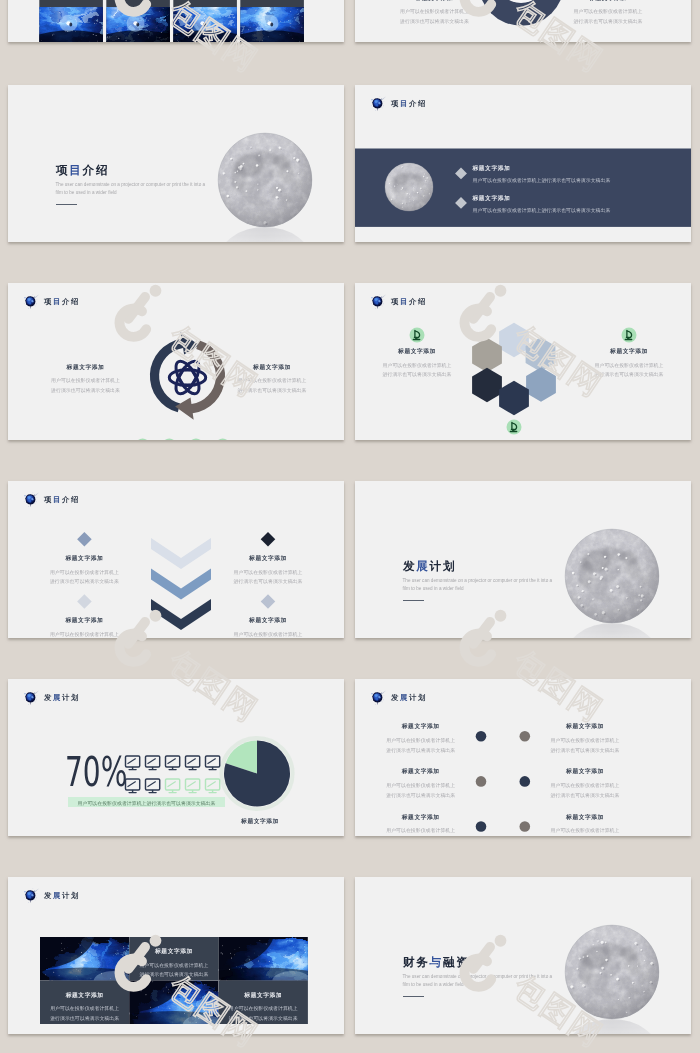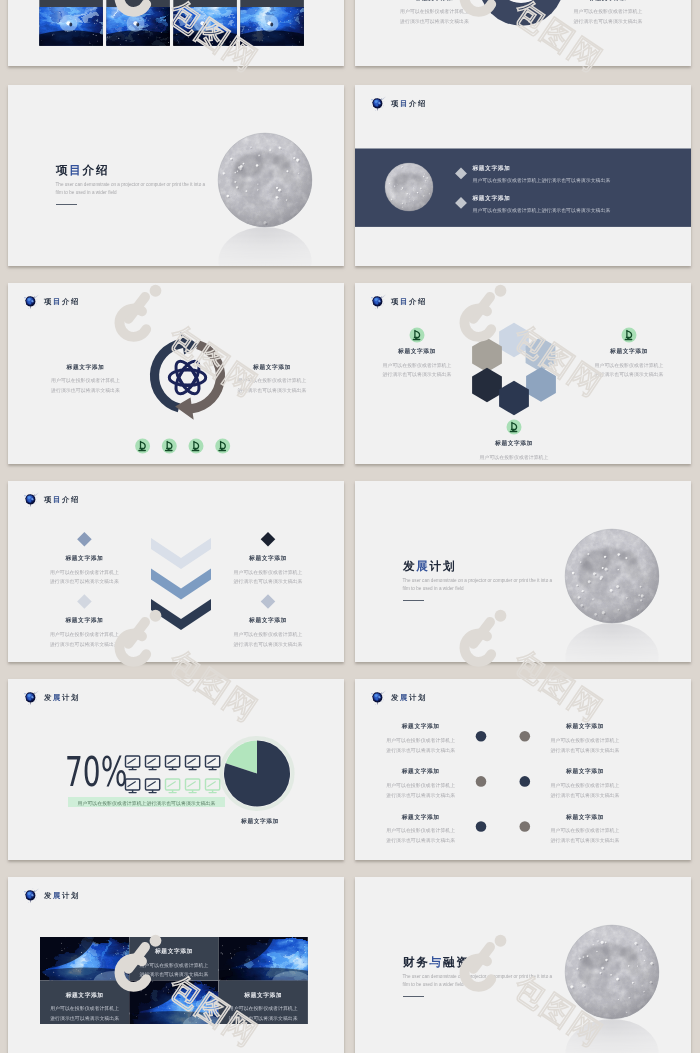--- a/index.html
+++ b/index.html
@@ -6,21 +6,21 @@
   html,body{margin:0;padding:0;}
   body{
     width:700px;height:1053px;overflow:hidden;
     background:#dcd6cf;
     font-family:"Liberation Sans",sans-serif;
   }
   #page{position:relative;width:700px;height:1053px;overflow:hidden;background:#dcd6cf;}
 
   .slide{
     position:absolute;
-    width:336px;height:181px;
+    width:336px;height:157px;
     background:#f1f1f1;
     box-shadow:0 1.5px 2.5px rgba(128,120,112,.55);
     overflow:hidden;
   }
   .sv{position:absolute;left:0;top:0;}
 
   .hdr{position:absolute;left:7px;top:7.5px;display:flex;align-items:center;}
   .hdr .logobox{width:18px;height:17px;margin-right:4px;display:block;}
   .hdr-title{font-weight:bold;font-size:7.4px;letter-spacing:1.6px;color:#333d4d;white-space:nowrap;line-height:1;}
   .hdr-title .hl{color:#34508f;}

